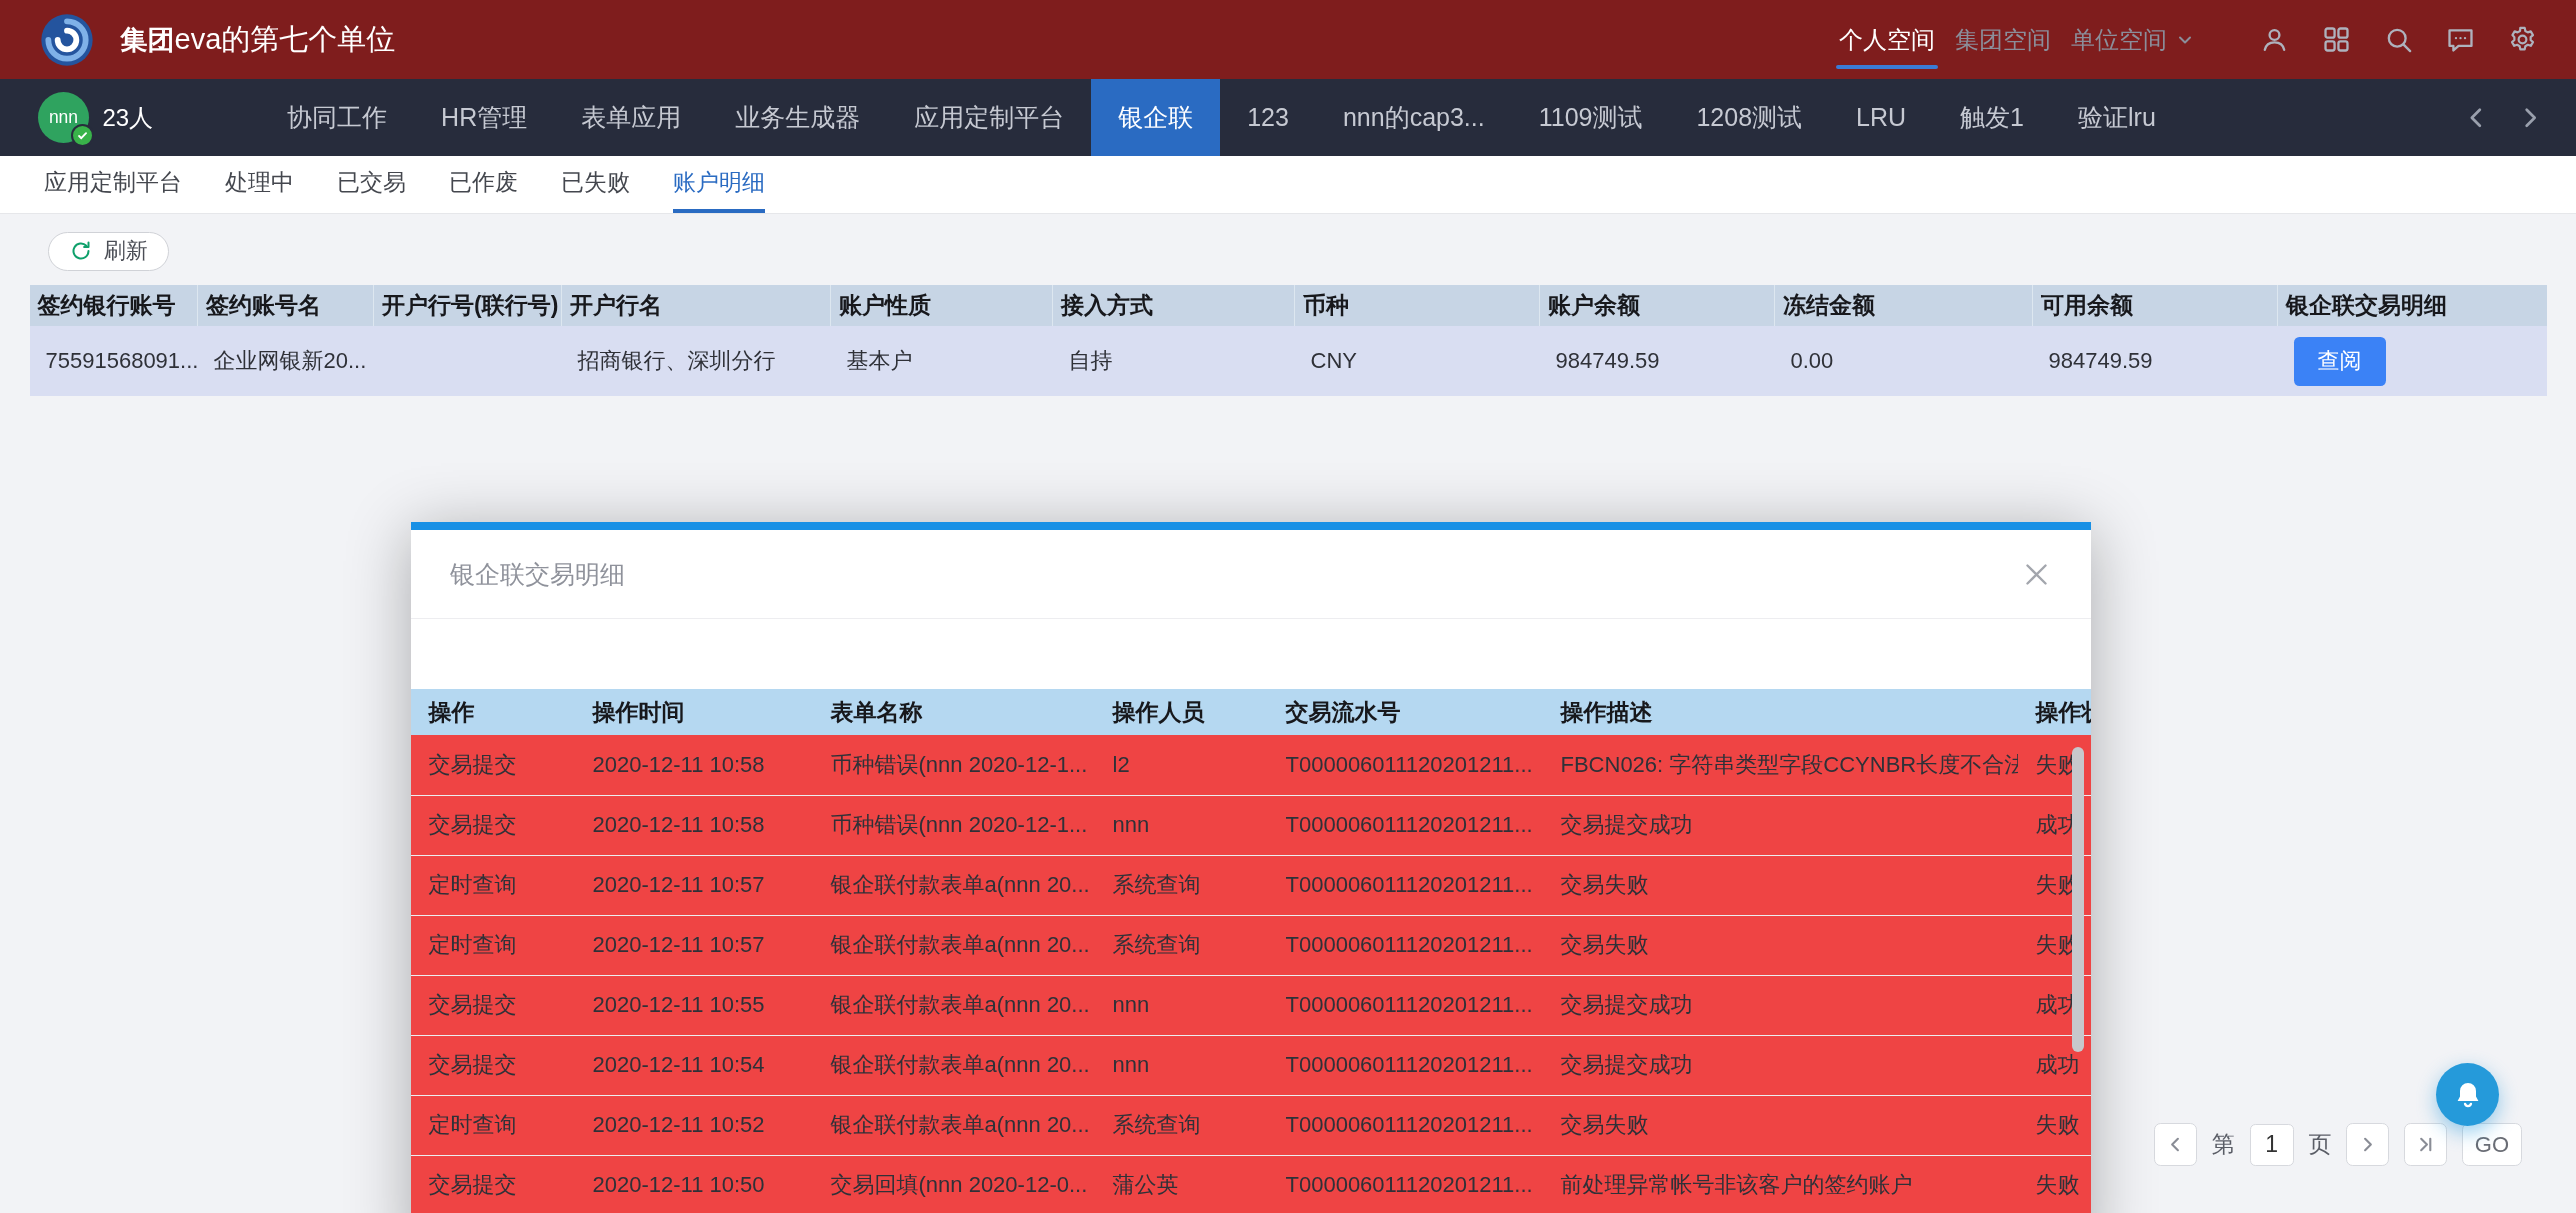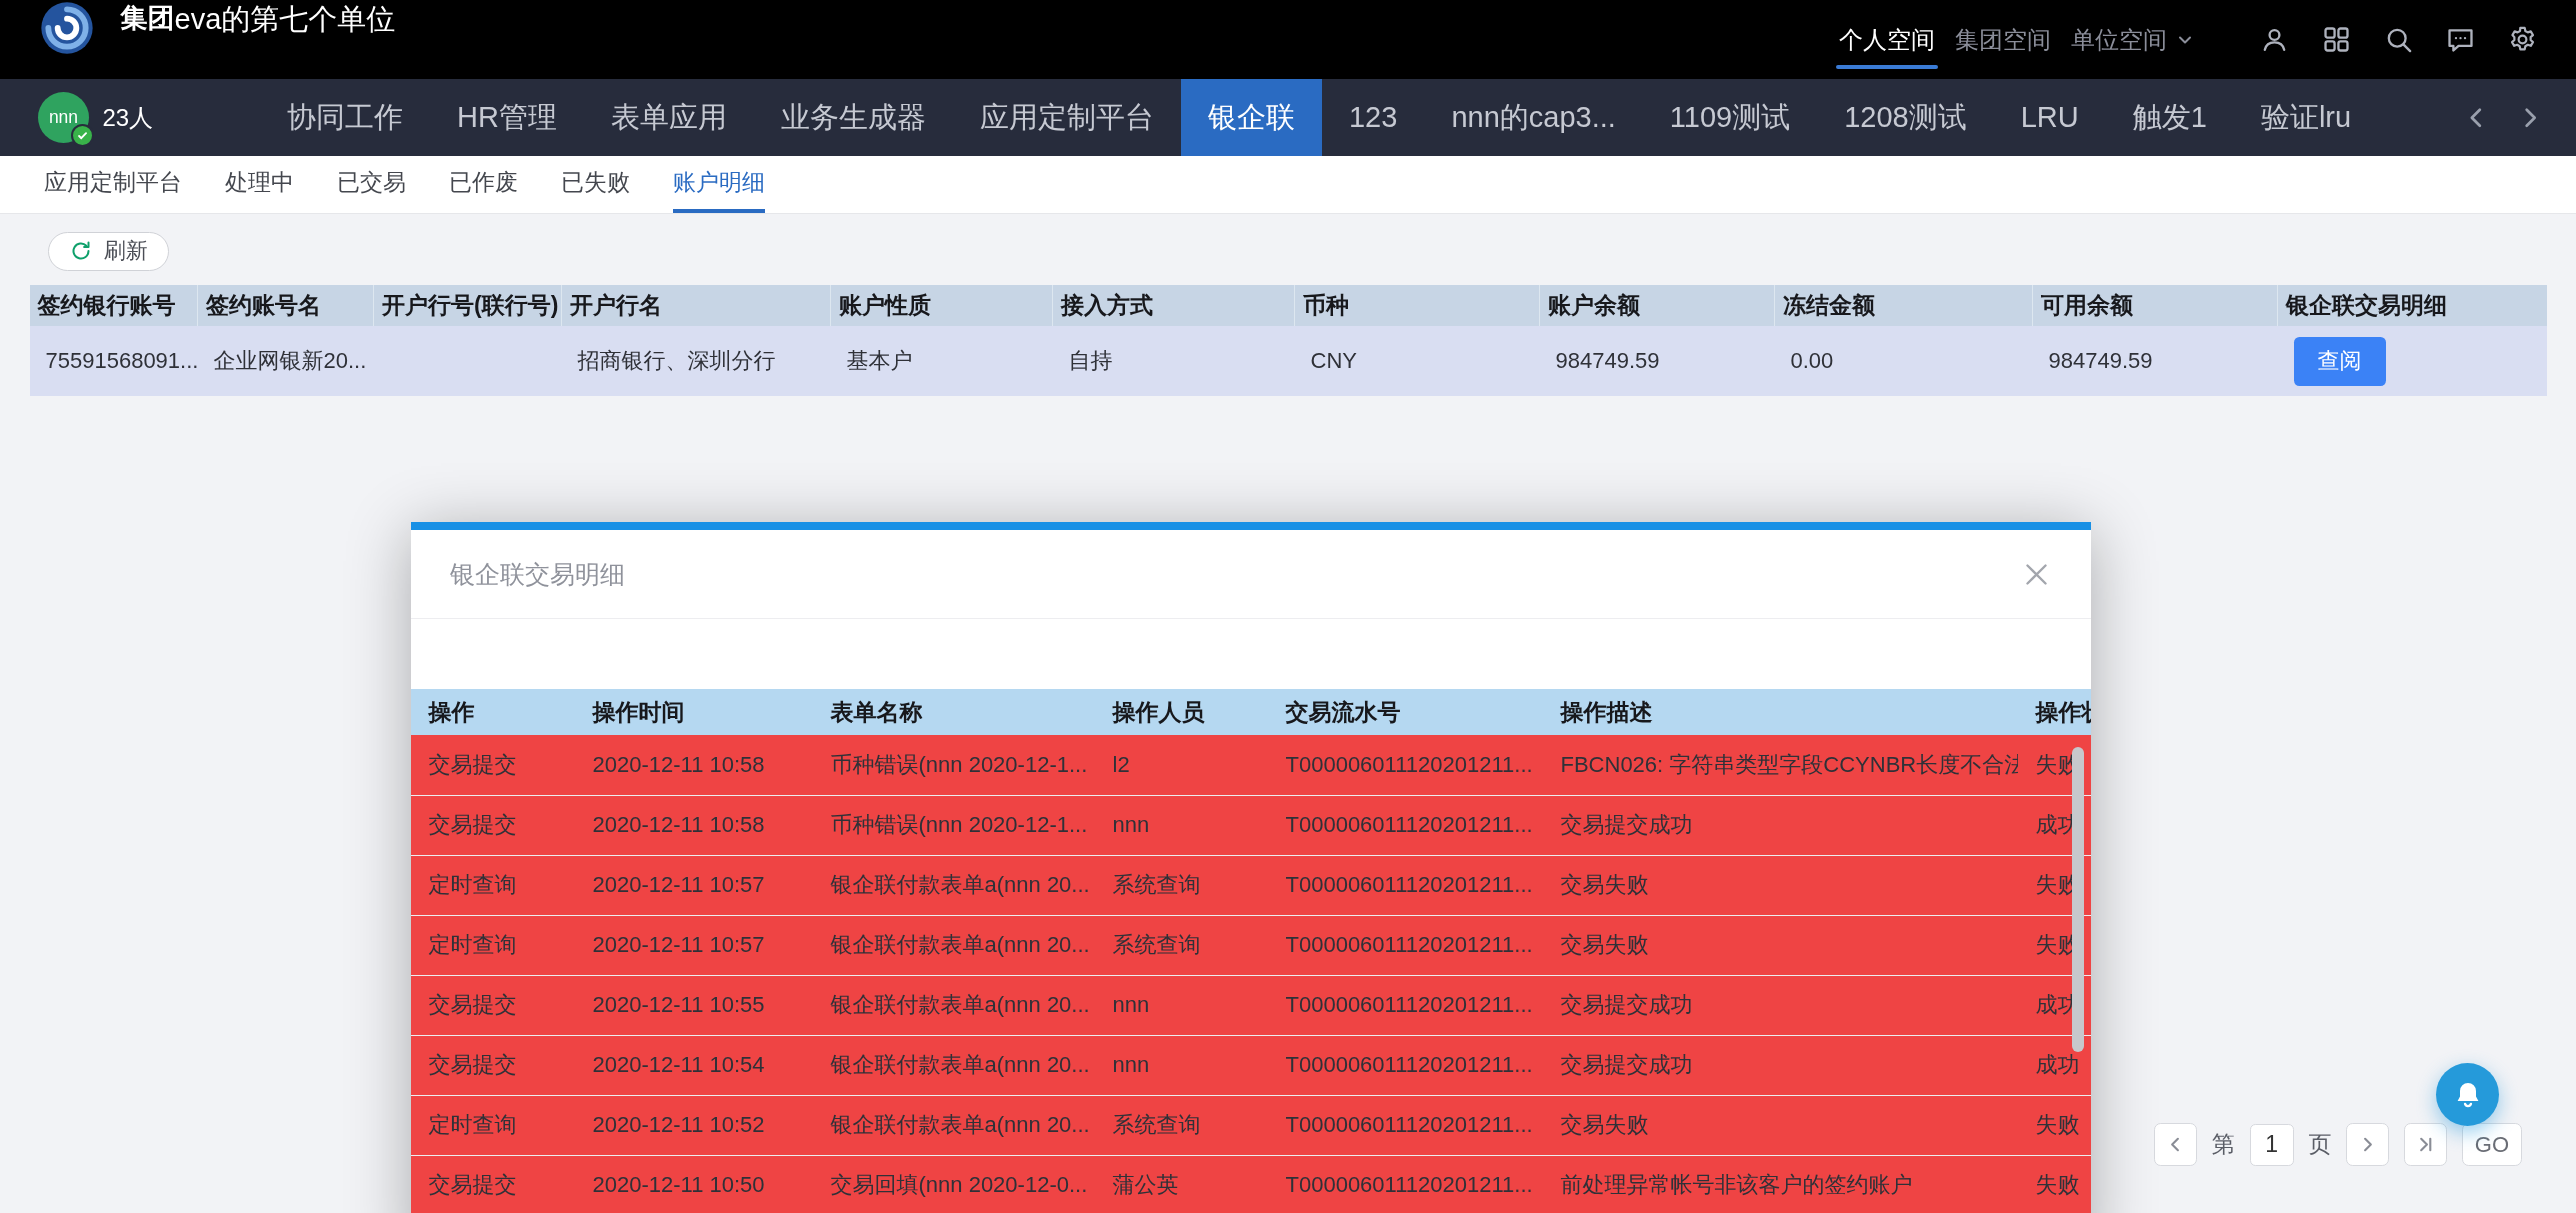--- a/index.html
+++ b/index.html
@@ -7,22 +7,22 @@
   body {
     position:relative;
     font-family:"Liberation Sans","DejaVu Sans",sans-serif;
     background:#f2f3f6;
     color:#2f3138;
   }
   svg { display:block; }
 
   
   .topbar {
-    height:79px; background:#000000;
-    display:flex; 
+    height:79px; background:#7f1d1d;
+    display:flex; align-items:center;
     padding:0 38px 0 39px;
   }
   .logo { width:56px; height:56px; flex:0 0 auto; }
   .org-label { color:#fff; font-size:27px; font-weight:bold; margin-left:25.5px; }
   .org-title { color:#fff; font-size:29px; }
   .topbar-spacer { flex:1; }
   .spaces { display:flex; align-items:center; gap:20px; margin-right:64px; }
   .space { position:relative; font-size:24px; color:#8b8e9a; cursor:pointer; display:flex; align-items:center; }
   .space.active { color:#fff; }
   .space.active::after {
@@ -48,21 +48,21 @@
   .avatar-badge {
     position:absolute; right:-5.4px; bottom:-4px;
     width:23px; height:23px; border-radius:50%;
     background:#39b34a; border:2.7px solid #272c3c;
     display:flex; align-items:center; justify-content:center;
   }
   .member-count { color:#fff; font-size:24px; }
   .nav-menu { display:flex; margin-left:107px; align-items:stretch; }
   .nav-item {
     display:flex; align-items:center; padding:0 27px;
-    color:#c6c9d2; font-size:29px; cursor:pointer; white-space:nowrap;
+    color:#c6c9d2; font-size:25px; cursor:pointer; white-space:nowrap;
   }
   .nav-item.active { background:#2a6bc2; color:#fff; }
   .nav-arrows { margin-left:auto; display:flex; align-items:center; gap:23px; padding-right:32px; color:#9aa0ad; }
   .nav-arrow { width:29.5px; height:29.5px; cursor:pointer; }
 
   
   .tabbar {
     height:58px; background:#fff; border-bottom:1.3px solid #e6e7ea;
     display:flex; align-items:stretch; padding:0 44px; gap:43px;
   }

